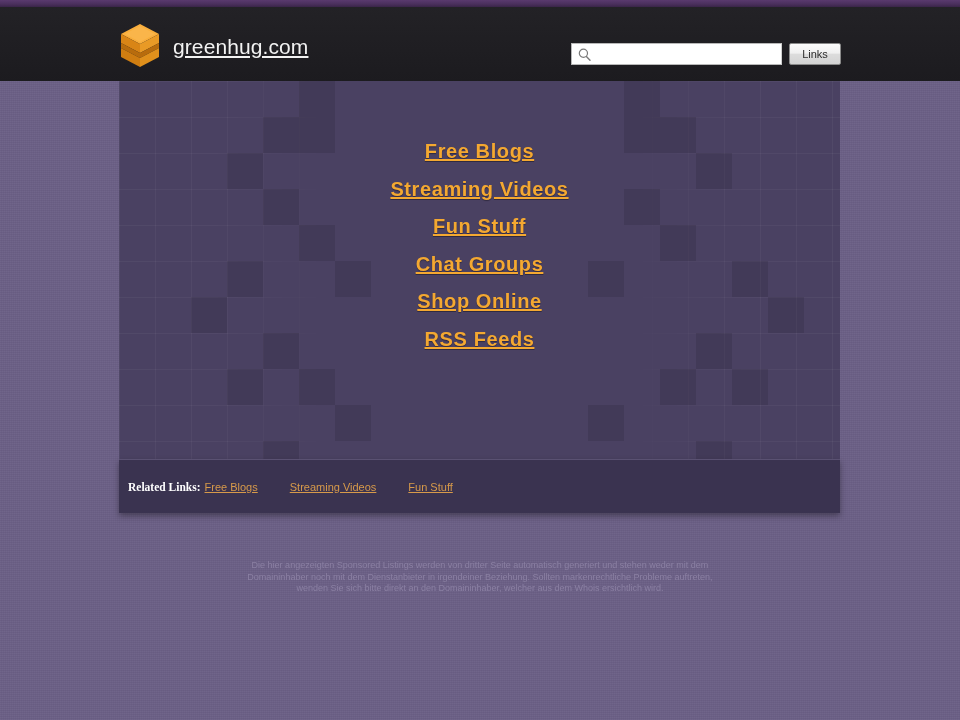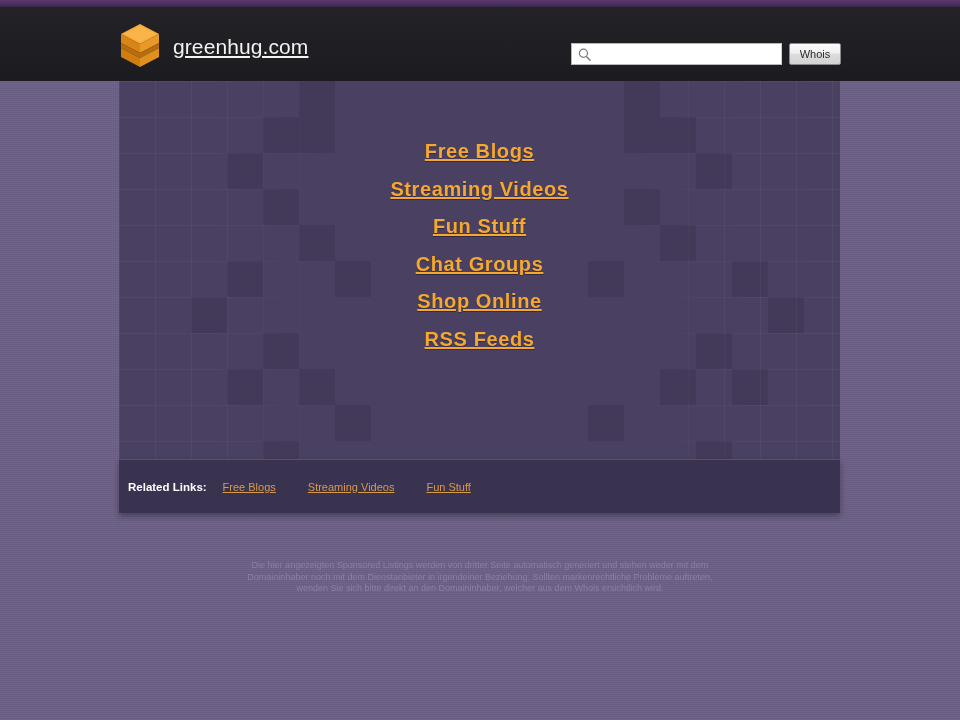--- a/index.html
+++ b/index.html
@@ -222,21 +222,22 @@
     z-index: 4;
     display: flex;
     align-items: center;
     padding-left: 9px;
   }
 
   #related-label {
     color: #ffffff;
     font-size: 11.5px;
     font-weight: bold;
-    margin-right: 16px;
+    margin-right: 4px;
+    font-family: Liberation Serif, serif;
   }
 
   .related-link {
     color: #d79a4a;
     font-size: 11px;
     text-decoration: underline;
     margin-right: 32px;
     cursor: pointer;
   }
 
@@ -290,21 +291,21 @@
     <div id="search-form">
       <div id="search-field-wrap">
         <span id="search-magnifier-icon">
           <svg width="13" height="13" viewBox="0 0 13 13" aria-hidden="true">
             <circle cx="5.4" cy="5.2" r="4.1" fill="none" stroke="#7a7a7a" stroke-width="1.2"></circle>
             <line x1="8.4" y1="8.4" x2="12" y2="12.2" stroke="#7a7a7a" stroke-width="1.4" stroke-linecap="round"></line>
           </svg>
         </span>
         <input id="search-input" type="text" placeholder="" style="">
       </div>
-      <button id="search-button">Whois</button>
+      <button id="search-button">Links</button>
     </div>
 
   </div>
 </div>
 
 <div id="content-panel">
 
   <div id="pattern-left" class="pattern-layer">
     <div class="pattern-grid"></div>
     <div class="pattern-blocks">

